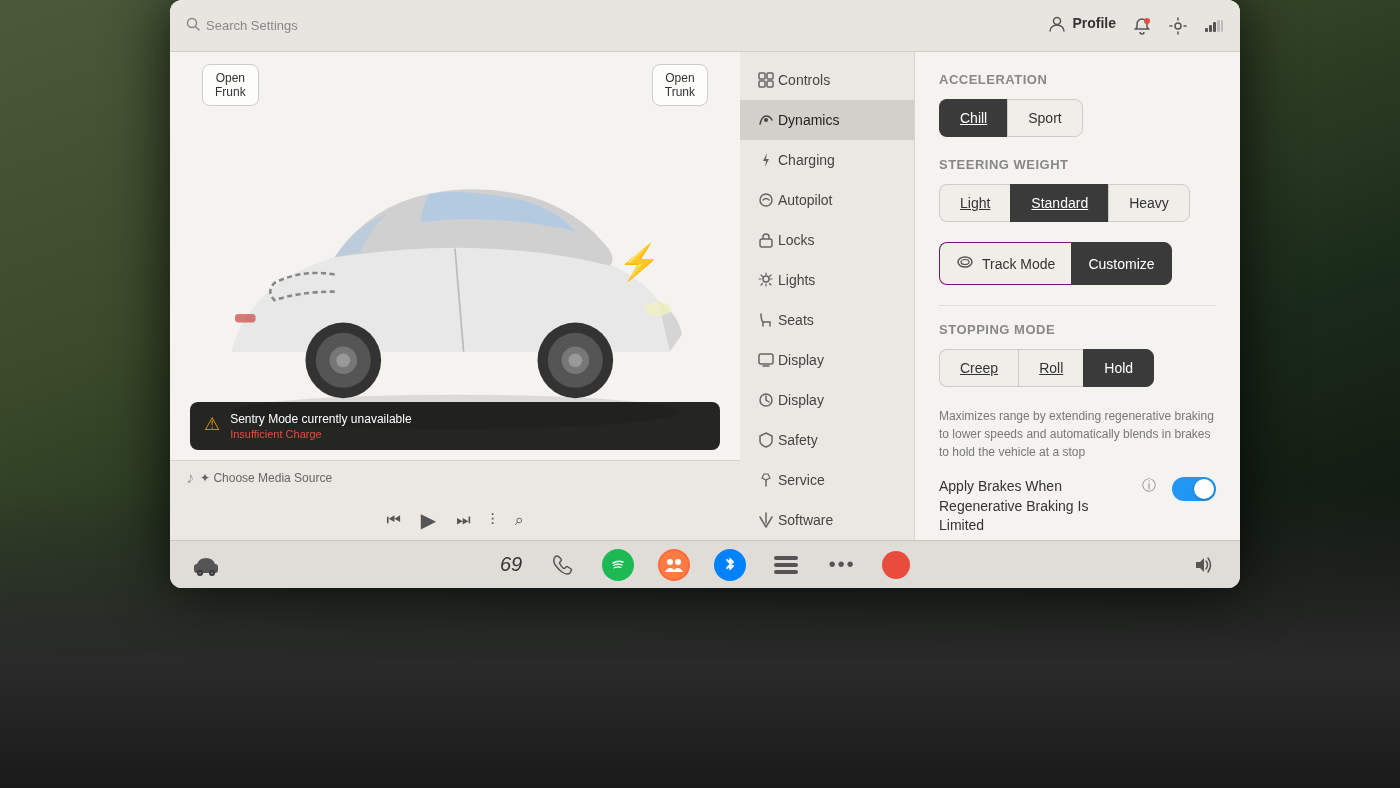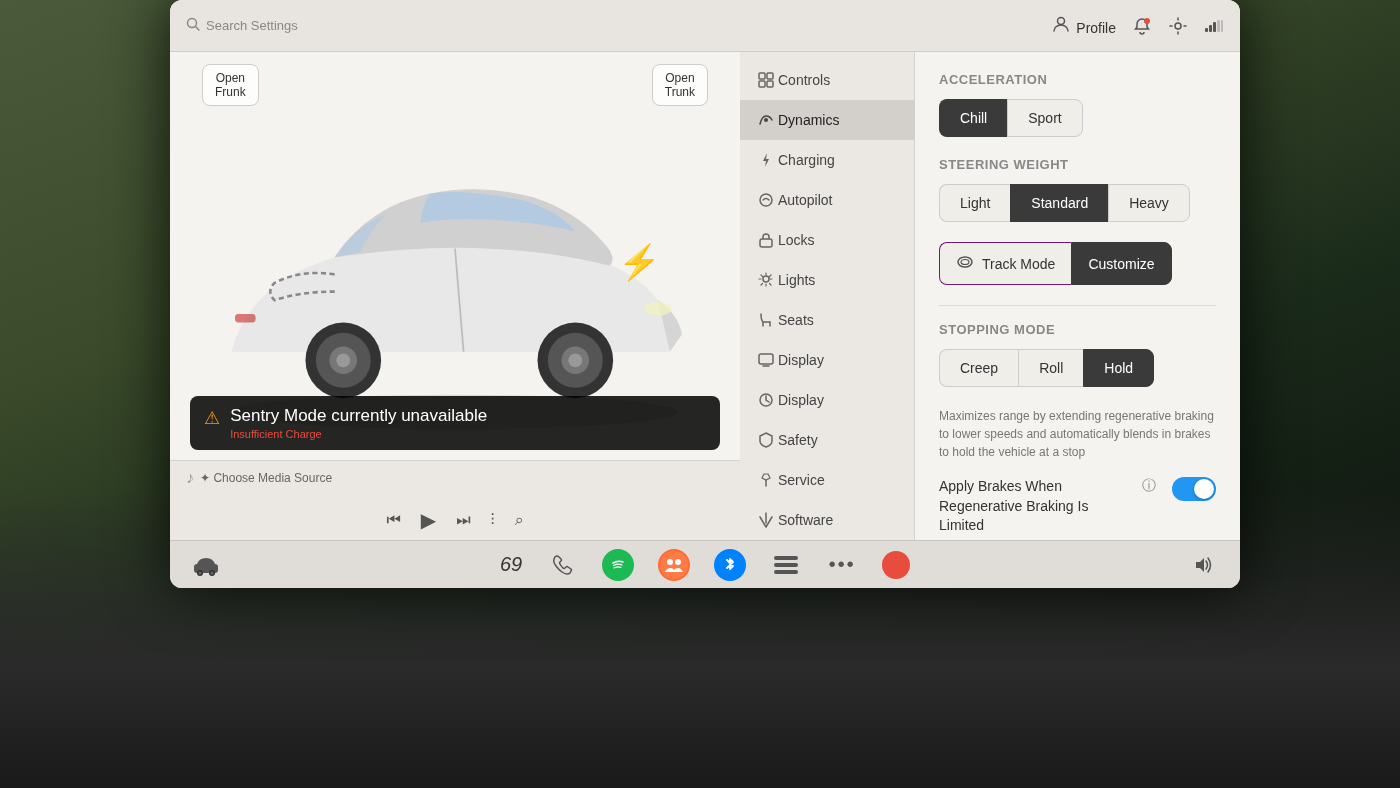--- a/index.html
+++ b/index.html
@@ -68,24 +68,24 @@
     }
 
     .header-right {
       display: flex;
       align-items: center;
       gap: 16px;
     }
 
     .profile-btn {
       display: flex;
-      align-items: flex-end;
+      align-items: flex-start;
       gap: 6px;
       font-size: 14px;
-      font-weight: 400;
+      font-weight: 700;
       color: #333;
     }
 
     .header-icon {
       width: 20px;
       height: 20px;
       display: flex;
       align-items: center;
       justify-content: center;
       color: #666;
@@ -161,21 +161,21 @@
       gap: 10px;
     }
 
     .sentry-icon {
       color: #f39c12;
       font-size: 18px;
       margin-top: 1px;
     }
 
     .sentry-text-title {
-      font-size: 17px;
+      font-size: 12px;
       font-weight: 500;
       color: white;
     }
 
     .sentry-text-sub {
       font-size: 11px;
       color: #e74c3c;
       margin-top: 2px;
     }
 
@@ -370,20 +370,21 @@
     .btn-option:first-child {
       border-radius: 8px 0 0 8px;
     }
 
     .btn-option:last-child {
       border-radius: 0 8px 8px 0;
     }
 
     .btn-option:not(:last-child) {
       border-right: none;
+      text-decoration: underline;
     }
 
     .btn-option.selected {
       background: #3a3a3a;
       color: white;
       border-color: #3a3a3a;
     }
 
     .settings-divider {
       border: none;

